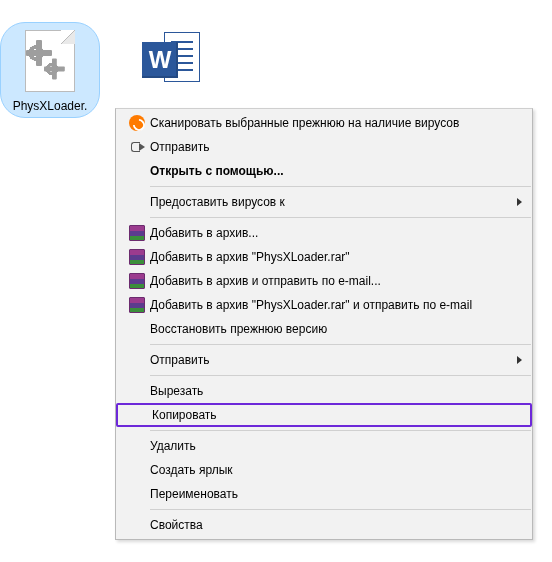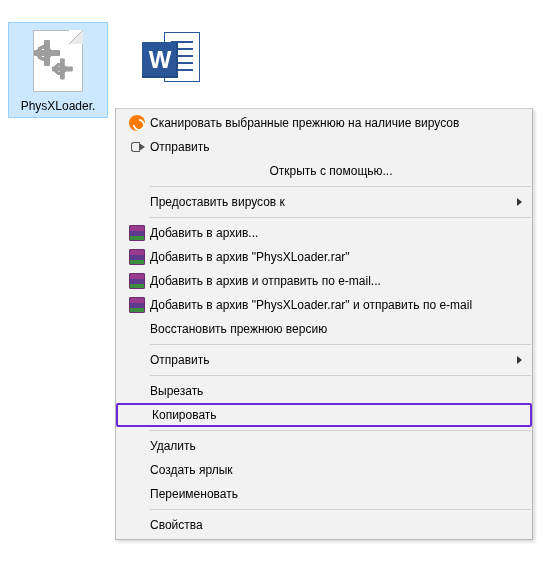--- a/index.html
+++ b/index.html
@@ -73,21 +73,21 @@
     padding: 2px 0;
   }
   .ctxmenu .item {
     display: flex; align-items: center;
     height: 24px;
     padding: 0 20px 0 8px;
     position: relative;
   }
   .ctxmenu .iconcell { width: 26px; display:flex; justify-content:center; align-items:center; }
   .ctxmenu .textcell { flex: 1; white-space: nowrap; overflow: hidden; text-overflow: ellipsis; }
-  .ctxmenu .item.bold .textcell { font-weight: 400; text-align: center; }
+  .ctxmenu .item.bold .textcell { font-weight: 700; }
   .ctxmenu .item .arrow {
     position:absolute; right:10px; top:50%; margin-top:-4px;
     width:0;height:0;border-top:4px solid transparent;border-bottom:4px solid transparent;border-left:5px solid #333;
   }
   .sep { height: 1px; margin: 3px 1px 3px 34px; background: #d0d0d0; }
   .highlight-box {
     border: 2px solid #6d28d9;
     border-radius: 2px;
   }
   
@@ -99,21 +99,21 @@
   .mi-share { width:16px;height:16px; position:relative;}
   .mi-share::before{content:""; position:absolute; left:2px; top:3px; width:8px; height:8px; border:1px solid #555; border-right:none; border-top-left-radius:3px; border-bottom-left-radius:3px;}
   .mi-share::after{content:""; position:absolute; right:0; top:4px; width:0;height:0;border-top:4px solid transparent;border-bottom:4px solid transparent;border-left:6px solid #555;}
   .mi-rar { width:16px;height:16px; background:linear-gradient(#9b3b8e 0 35%, #5c3b8e 35% 70%, #3b8e3b 70% 100%); border:1px solid #6b2b6e; border-radius:1px;}
 </style>
 </head>
 <body>
 
 <div class="desktop">
 
-  <div class="file selected" style="left:8px; top:22px;">
+  <div class="file selected" style="left:0; top:22px;border-radius:25px;">
     <div class="iconbox">
       <div class="pagesheet"></div>
       <span class="gear g1"></span>
       <span class="gear g2"></span>
     </div>
     <div class="label">PhysXLoader.</div>
   </div>
 
   <div class="file" style="left:122px; top:22px;">
     <div class="iconbox wordicon">

